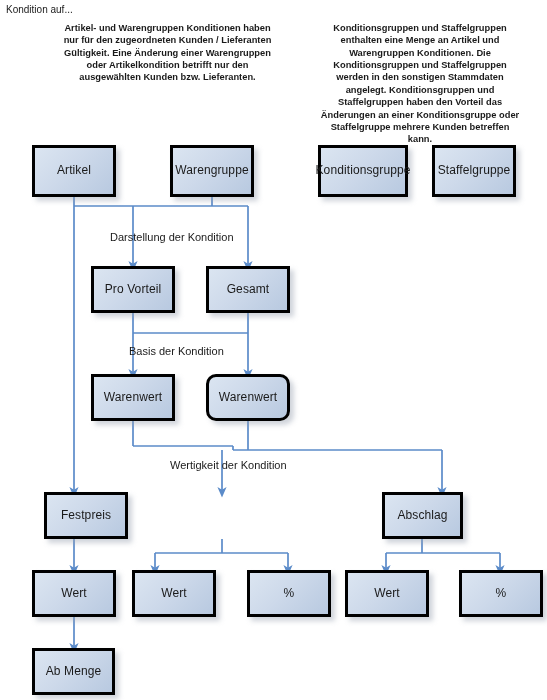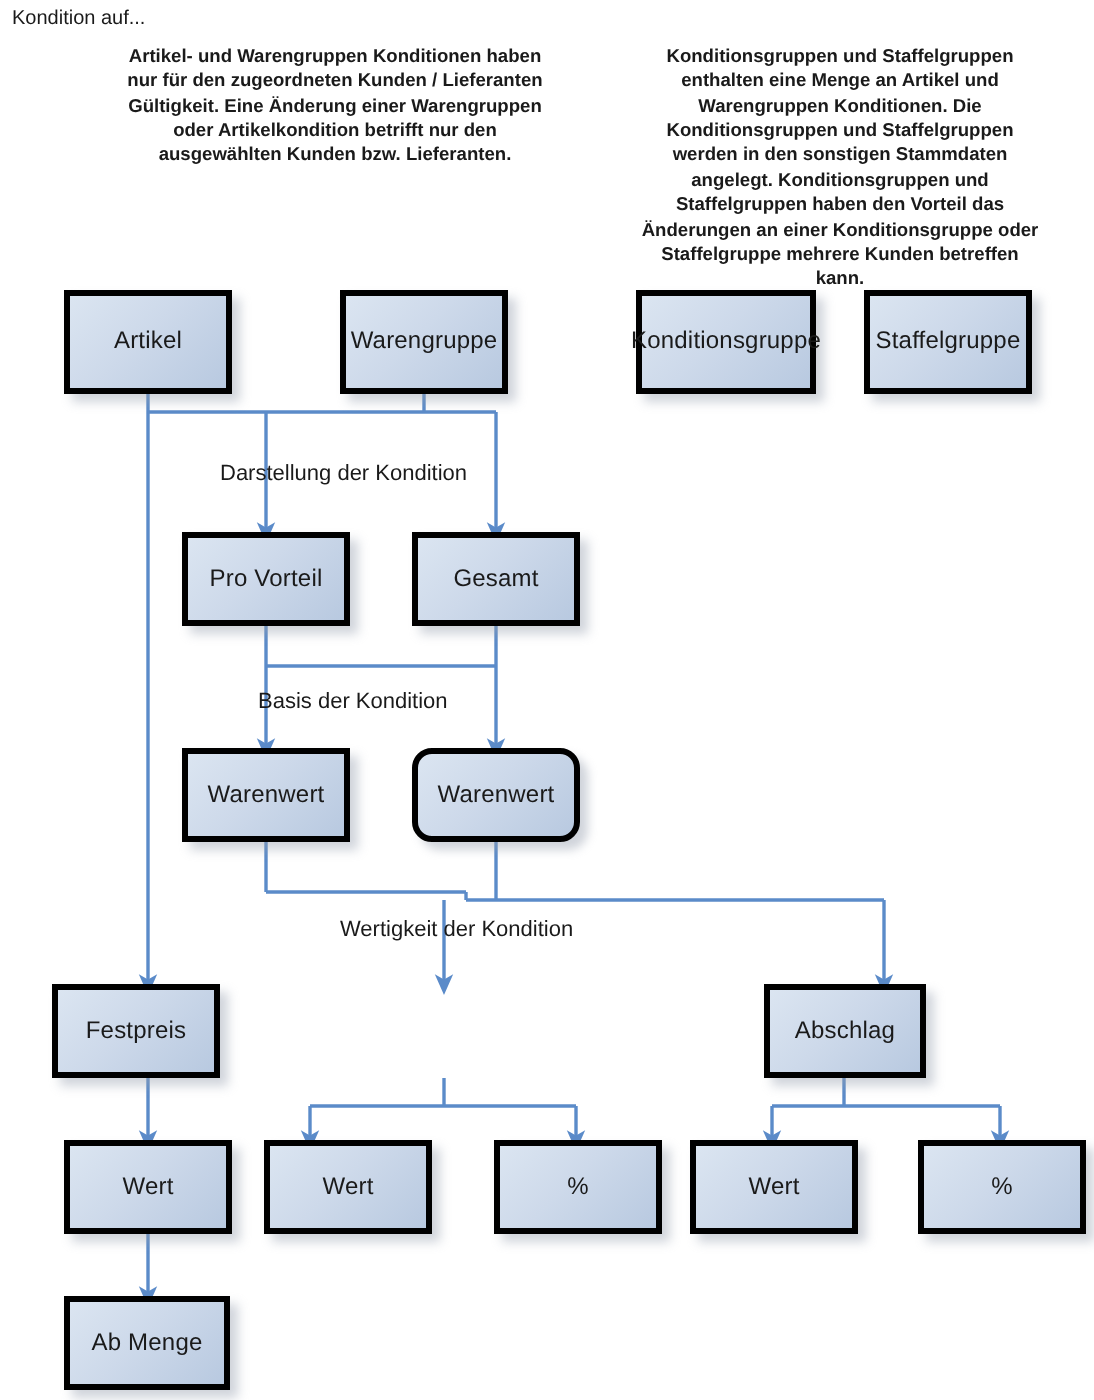--- a/index.html
+++ b/index.html
@@ -157,21 +157,21 @@
 
   <div class="node" style="left:91px; top:374px; width:84px; height:47px;">
     <span>Warenwert</span>
   </div>
   <div class="node" style="left:206px; top:374px; width:84px; height:47px;border-radius:10px;">
     <span>Warenwert</span>
   </div>
 
   <div class="stage-label" style="left:170px; top:459px;">Wertigkeit der Kondition</div>
 
-  <div class="node" style="left:26px; top:492px; width:84px; height:47px;">
+  <div class="node" style="left:44px; top:492px; width:84px; height:47px;">
     <span>Festpreis</span>
   </div>
   <div class="node" style="left:382px; top:492px; width:81px; height:47px;">
     <span>Abschlag</span>
   </div>
 
   <div class="node" style="left:32px; top:570px; width:84px; height:47px;">
     <span>Wert</span>
   </div>
   <div class="node" style="left:132px; top:570px; width:84px; height:47px;">

